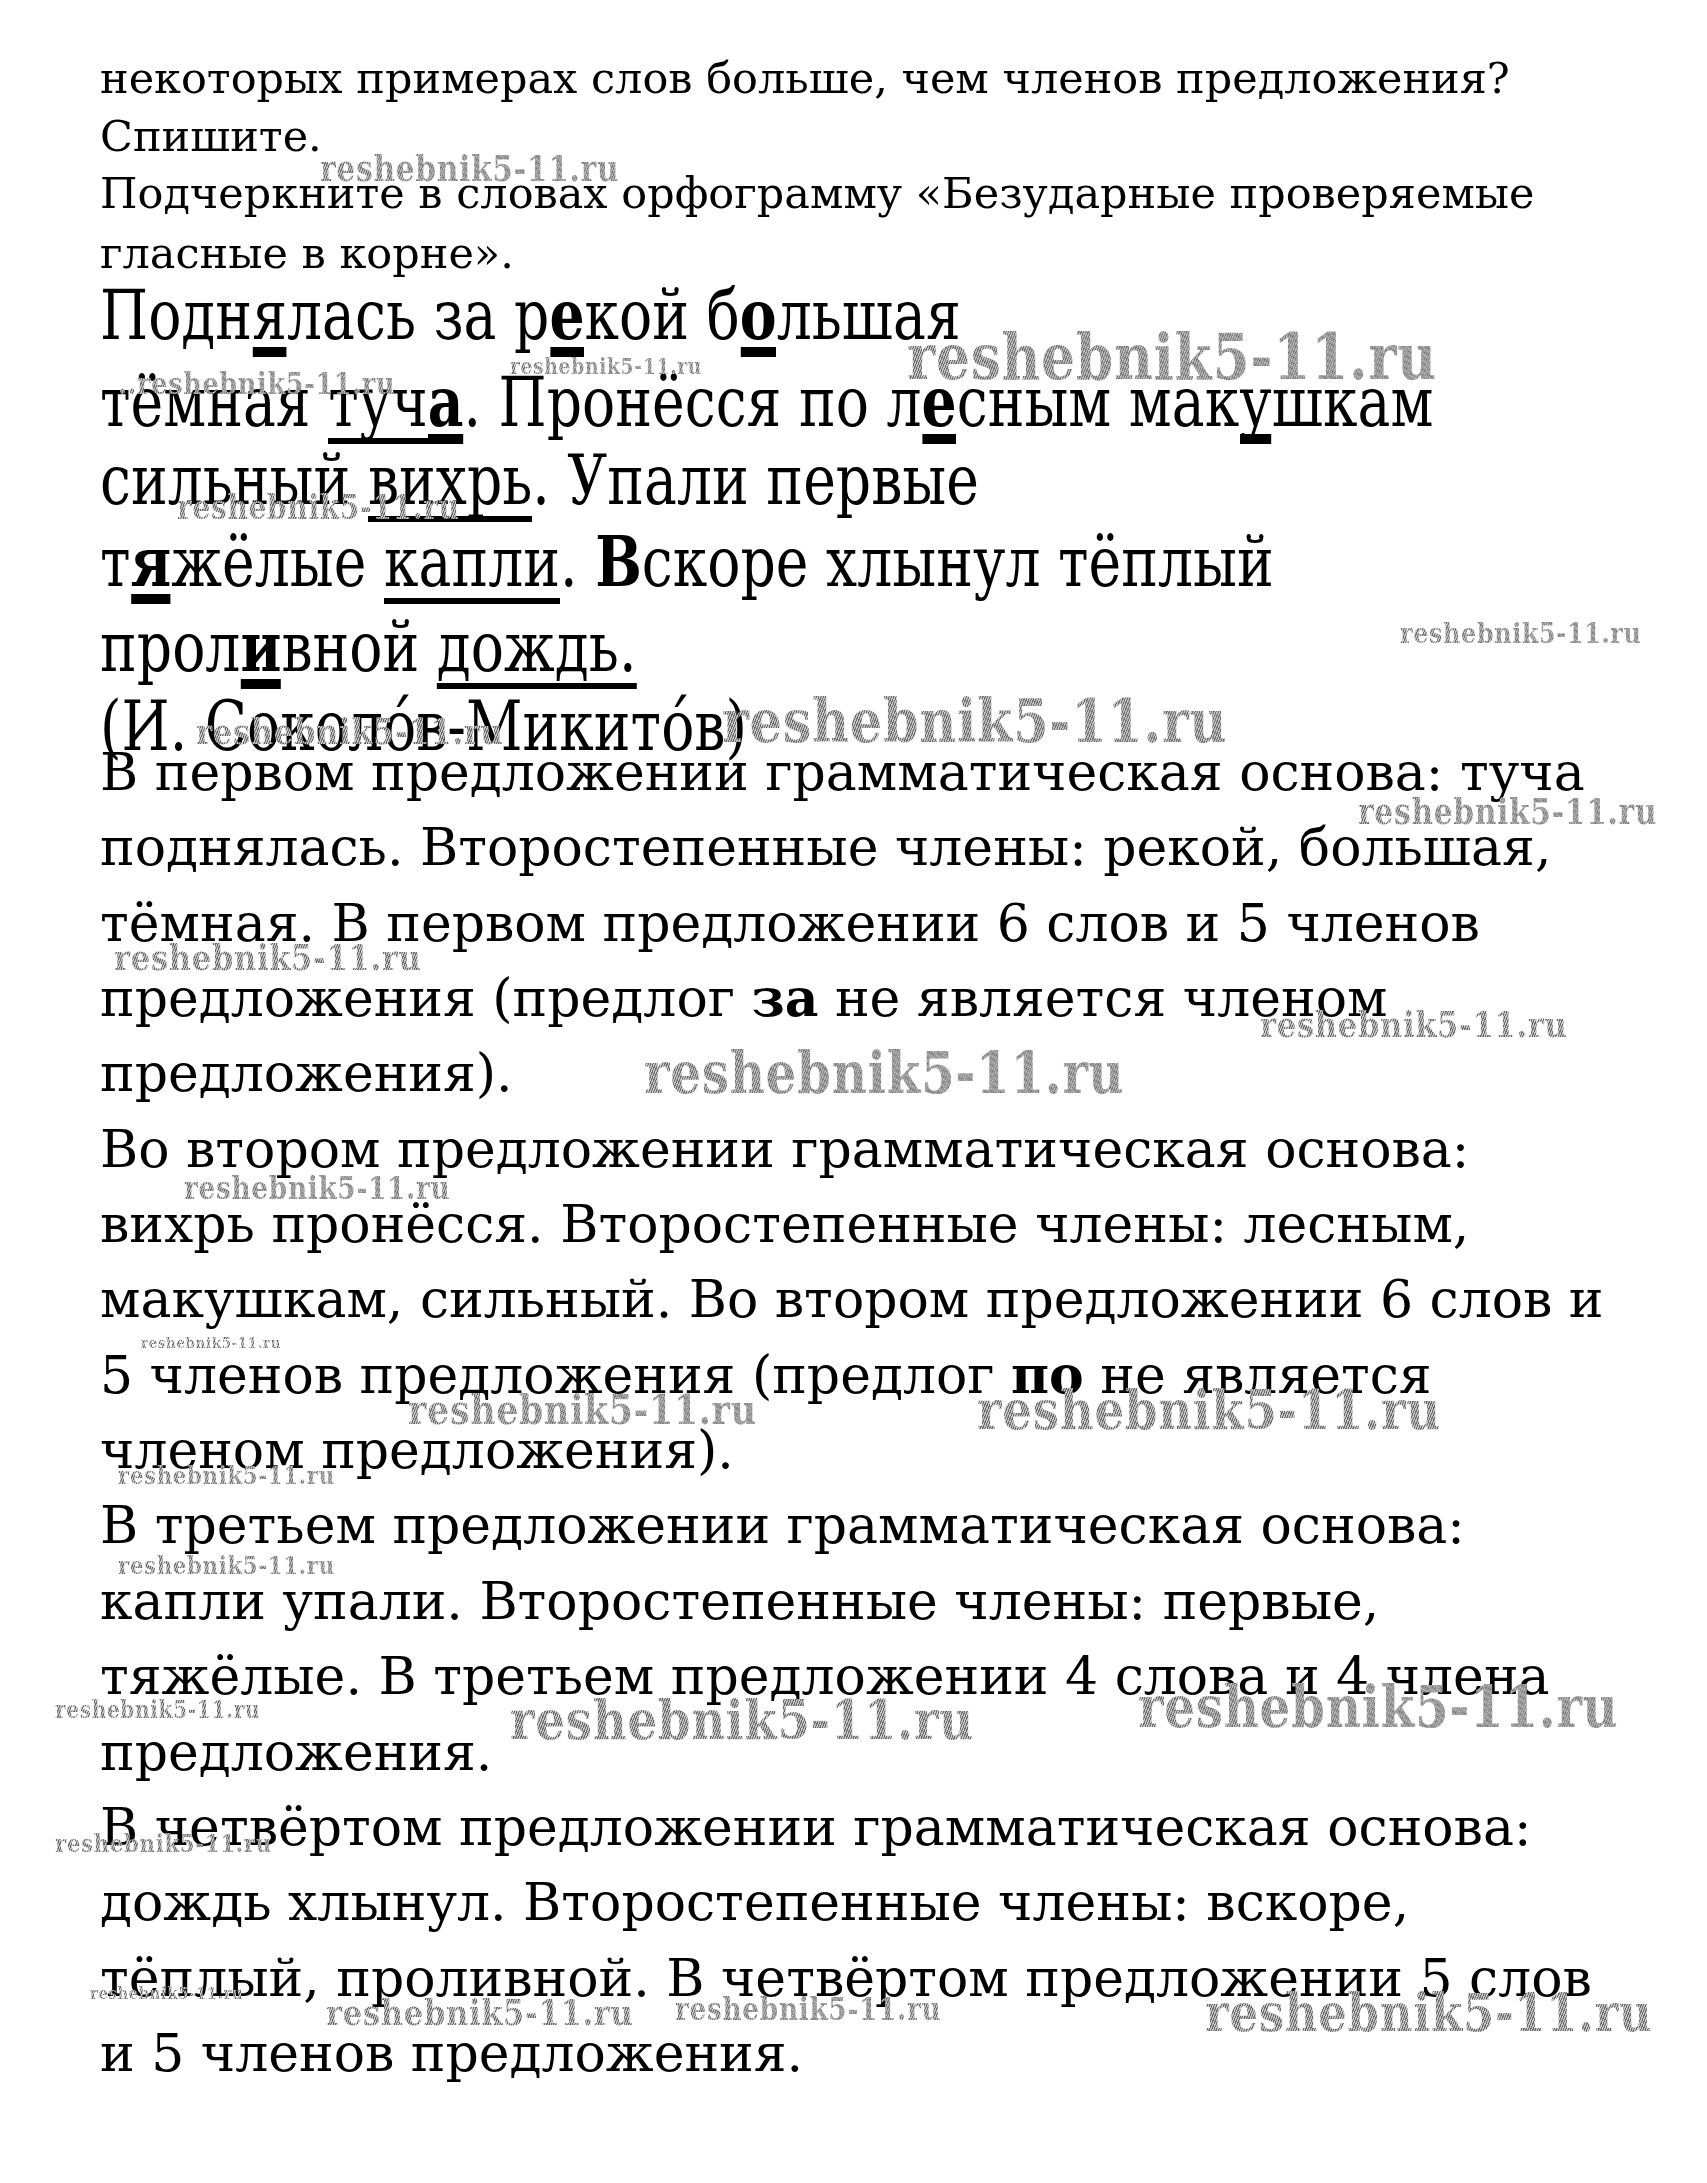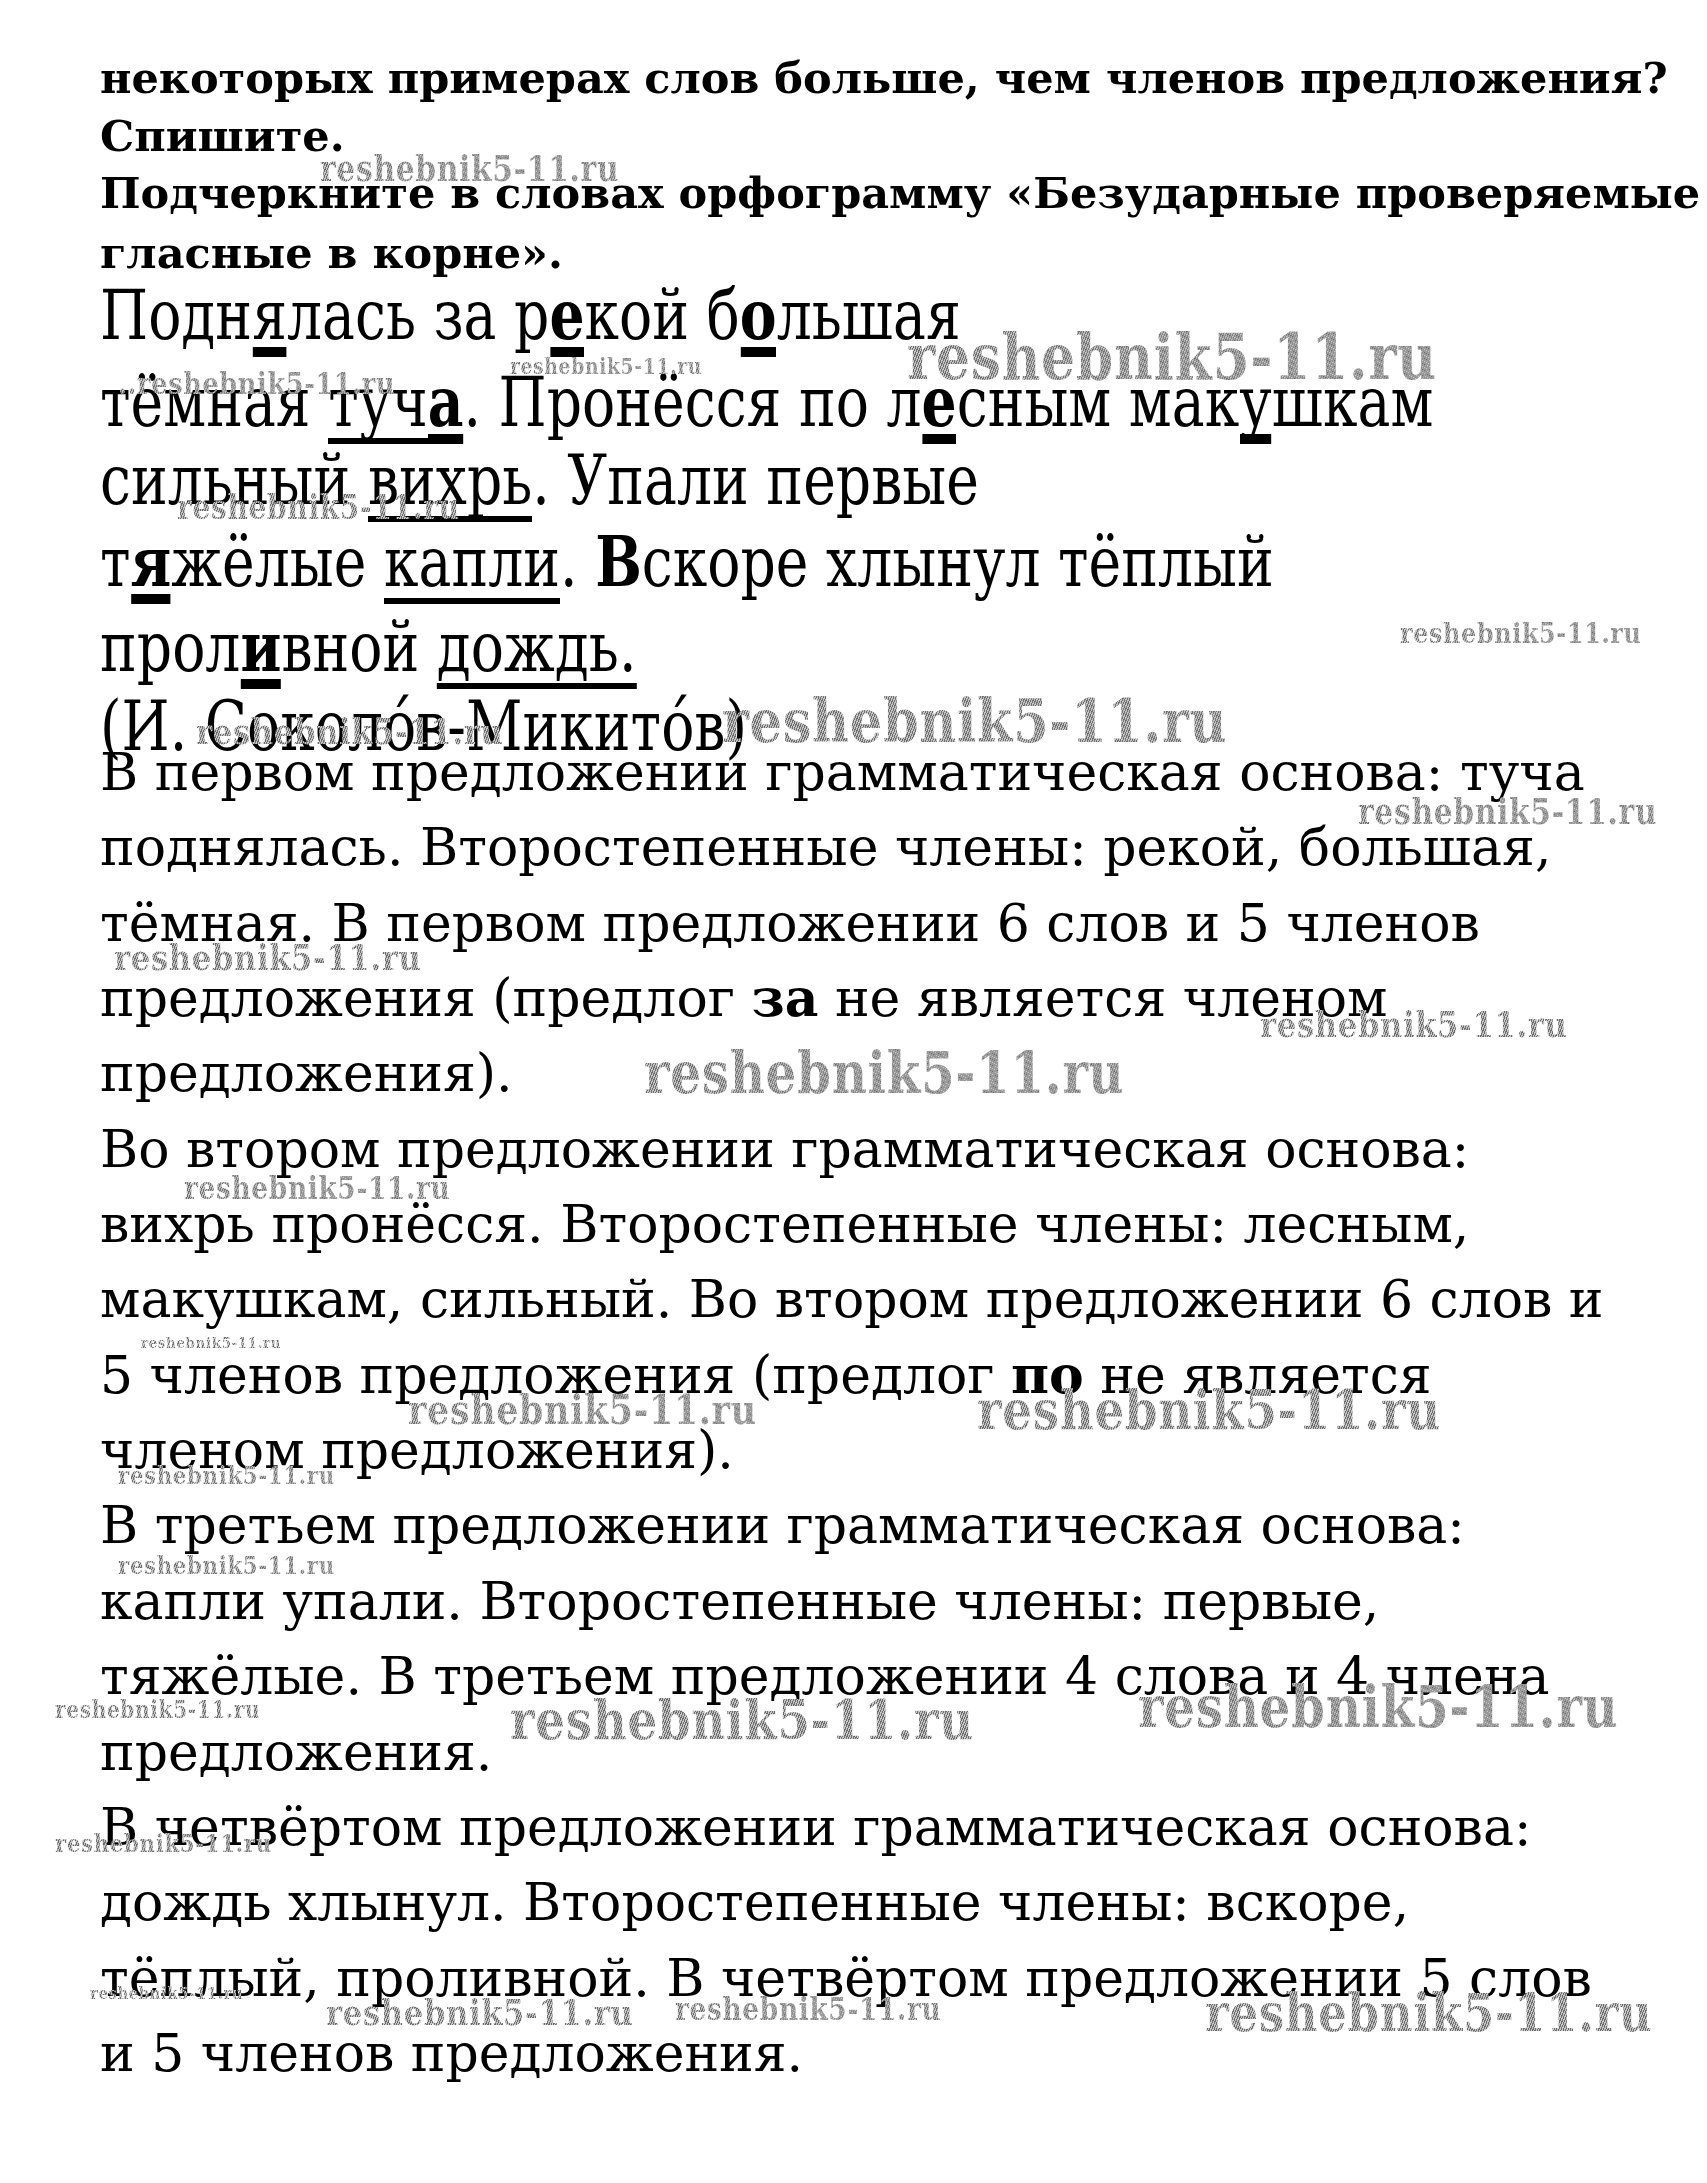--- a/index.html
+++ b/index.html
@@ -14,21 +14,21 @@
   }
   section { display: contents; }
   .line {
     position: absolute;
     left: 100px;
     line-height: 1;
     white-space: nowrap;
     transform-origin: 0 0;
     color: #000;
   }
-  .line.header { font-size: 43px; font-weight: bold; letter-spacing: 0px; }
+  .line.header { font-size: 43px; font-weight: normal; letter-spacing: 0px; }
   .line.dict   { font-size: 69px; transform: scaleX(0.80); }
   .line.analysis { font-size: 52px; }
 
   
   .b  { font-weight: bold; }
   
   .m, .bm { position: relative; }
   .bm { font-weight: bold; }
   .m::after, .bm::after {
     content: "";

